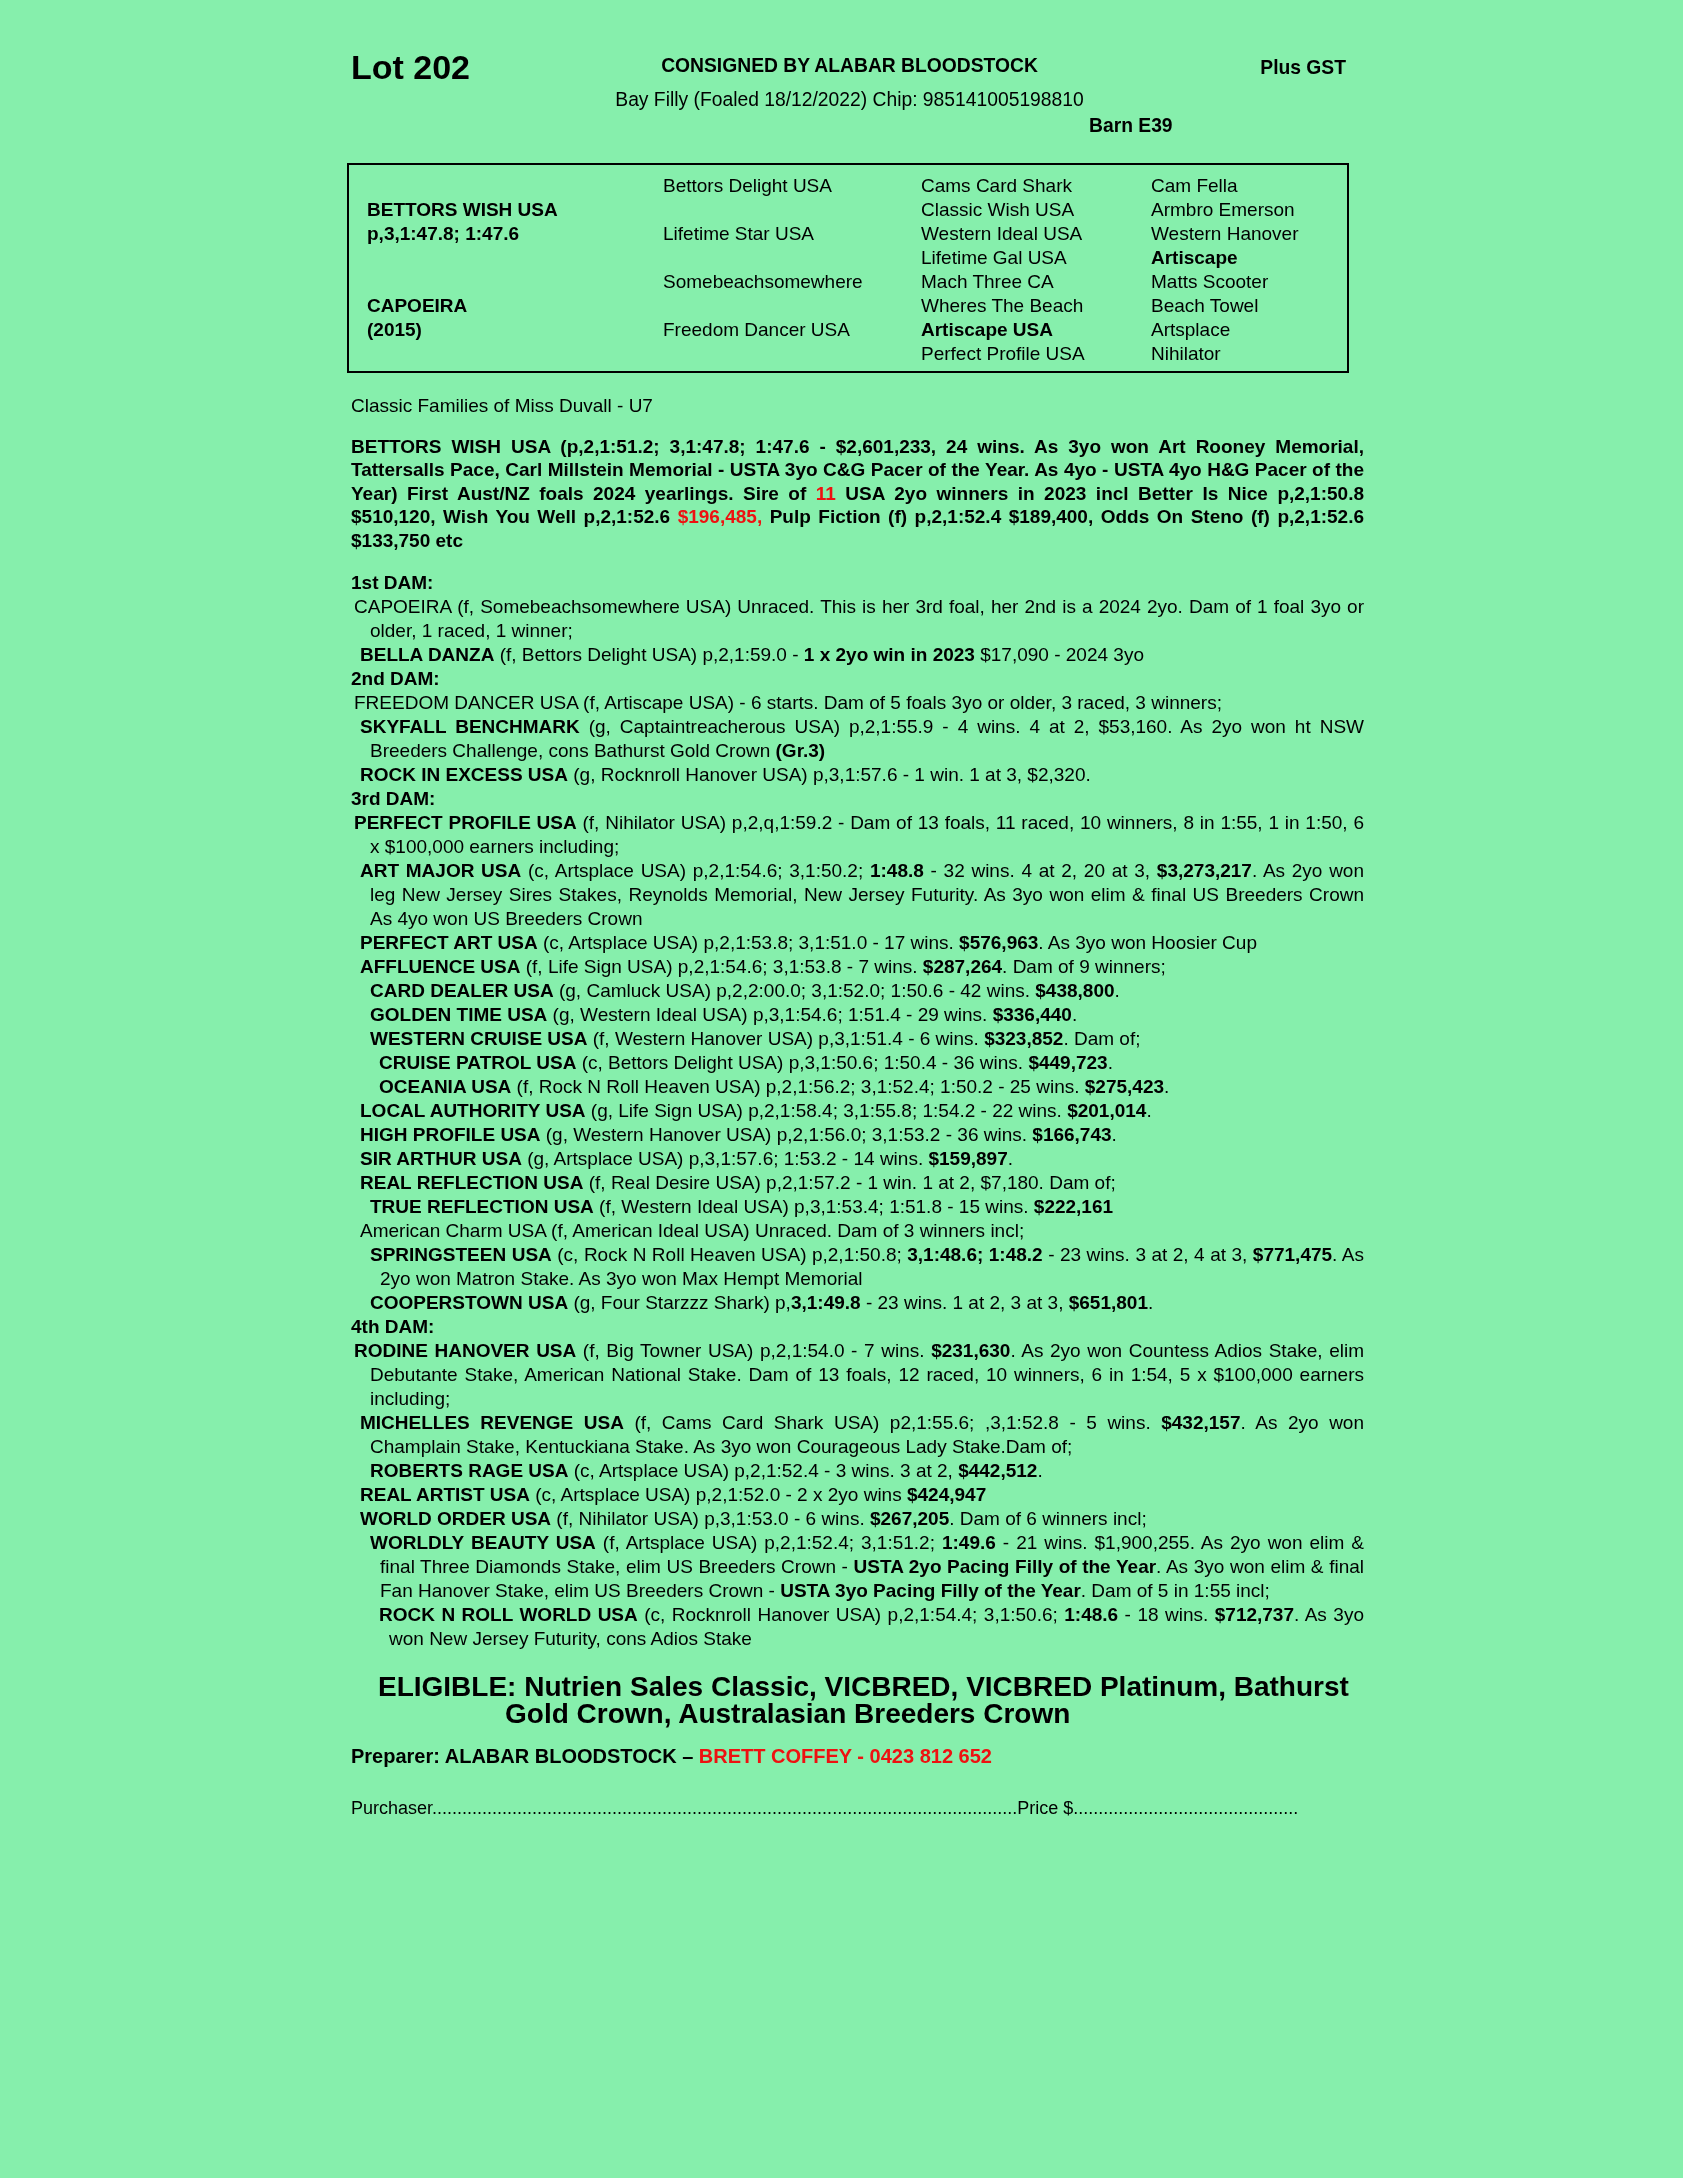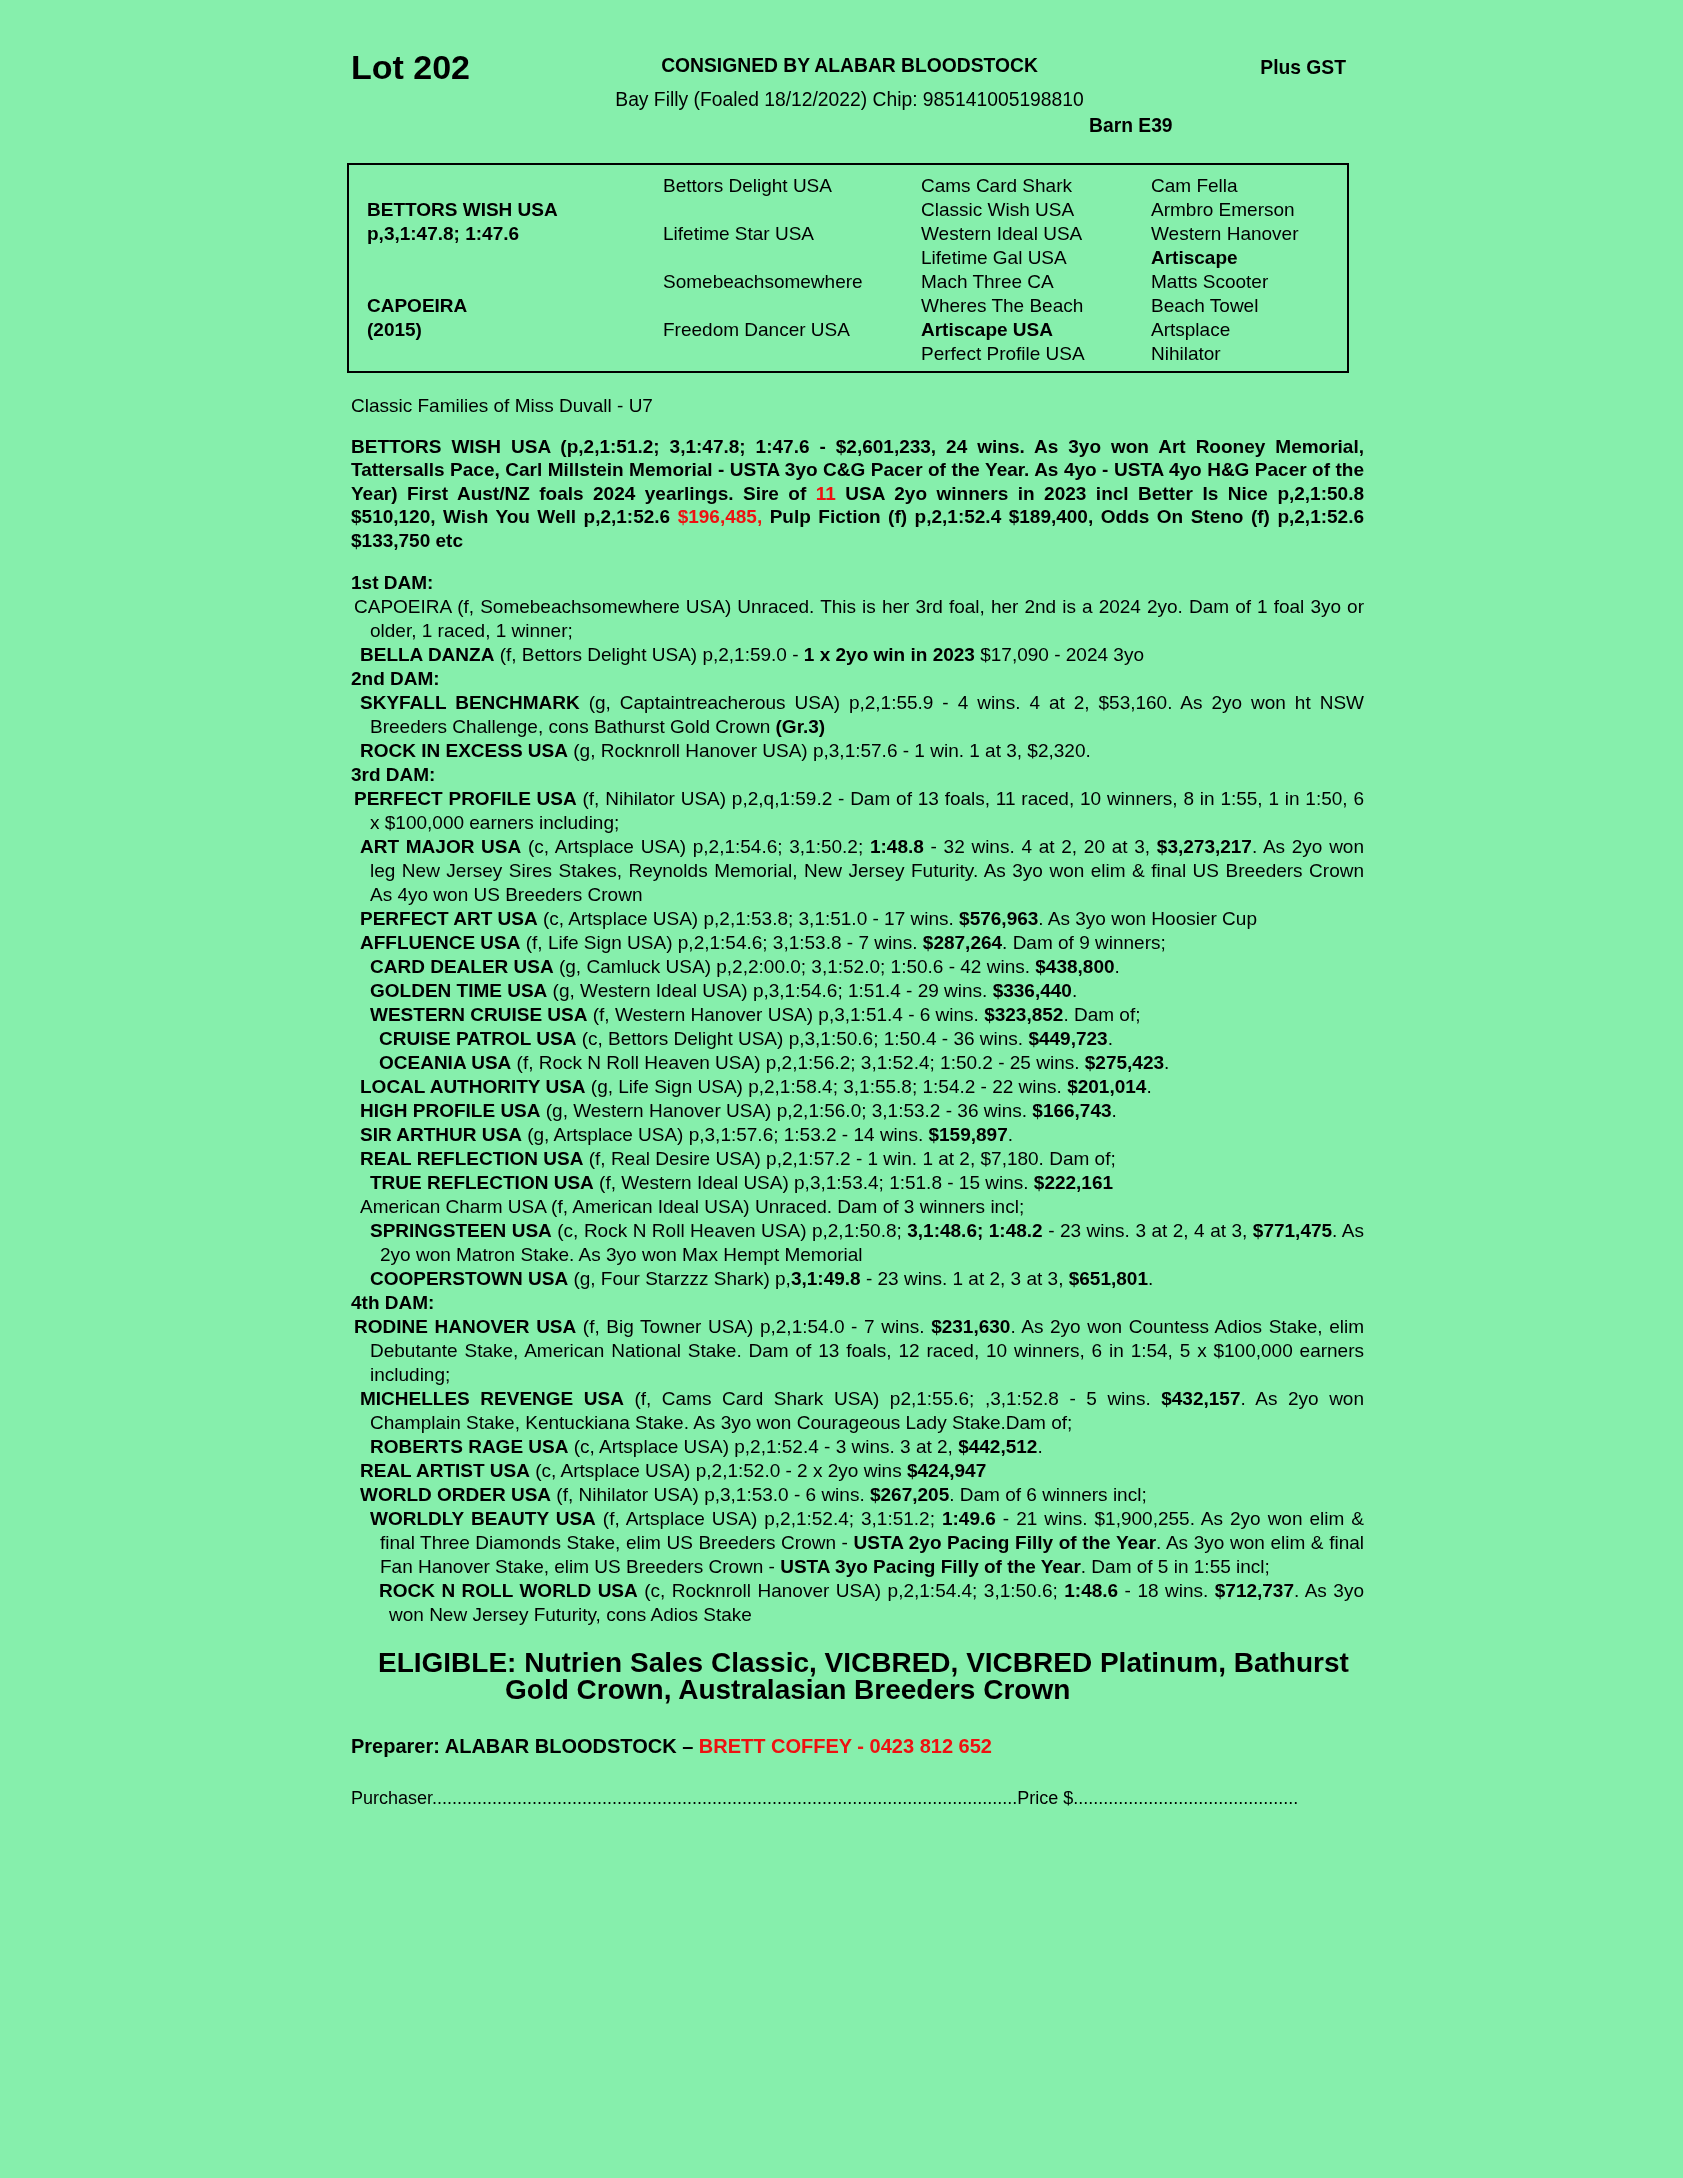--- a/index.html
+++ b/index.html
@@ -20,21 +20,21 @@
   .intro{font-weight:bold;text-align:justify;line-height:23.4px;margin-bottom:19px;}
   .para{margin:0;}
   .dam-header{font-weight:bold;}
   .dam-entry{padding-left:19px;text-indent:-16px;text-align:justify;}
   .foal1{padding-left:19px;text-indent:-10px;text-align:justify;}
   .foal2{padding-left:29px;text-indent:-10px;text-align:justify;}
   .foal3{padding-left:38px;text-indent:-10px;text-align:justify;}
   .b{font-weight:bold;}
   .r{color:#ee1111;}
   .eligible{margin-top:22px;font-size:28px;font-weight:bold;line-height:27px;padding-left:127px;text-indent:-127px;margin-left:27px;}
-  .preparer{margin-top:30px;font-size:20px;font-weight:bold;line-height:27px;}
+  .preparer{margin-top:16px;font-size:20px;font-weight:bold;line-height:27px;}
   .purchaser{margin-top:26px;font-size:18px;white-space:nowrap;overflow:hidden;}
 </style>
 </head>
 <body>
 
 <div class="page">
   <div class="abs lot">Lot 202</div>
   <div class="abs consigned">CONSIGNED BY ALABAR BLOODSTOCK</div>
   <div class="abs desc">Bay Filly (Foaled 18/12/2022) Chip: 985141005198810</div>
   <div class="abs gst">Plus GST</div>
@@ -76,20 +76,21 @@
     </div>
 
   <div class="abs bodycol">
     <div class="classic">Classic Families of Miss Duvall - U7</div>
     <div class="intro"><span class="b">BETTORS WISH USA (p,2,1:51.2; 3,1:47.8; 1:47.6 - $2,601,233, 24 wins. As 3yo won Art Rooney Memorial, Tattersalls Pace, Carl Millstein Memorial - USTA 3yo C&amp;G Pacer of the Year. As 4yo - USTA 4yo H&amp;G Pacer of the Year) First Aust/NZ foals 2024 yearlings. Sire of </span><span class="b r">11</span><span class="b"> USA 2yo winners in 2023 incl Better Is Nice p,2,1:50.8 $510,120, Wish You Well p,2,1:52.6 </span><span class="b r">$196,485,</span><span class="b"> Pulp Fiction (f) p,2,1:52.4 $189,400, Odds On Steno (f) p,2,1:52.6 $133,750 etc</span></div>
     <div>
         <div class="para dam-header"><span class="b">1st DAM:</span></div>
         <div class="para dam-entry"><span>CAPOEIRA (f, Somebeachsomewhere USA) Unraced. This is her 3rd foal, her 2nd is a 2024 2yo. Dam of 1 foal 3yo or older, 1 raced, 1 winner;</span></div>
         <div class="para foal1"><span class="b">BELLA DANZA</span><span> (f, Bettors Delight USA) p,2,1:59.0 - </span><span class="b">1 x 2yo win in 2023</span><span> $17,090 - 2024 3yo</span></div>
         <div class="para dam-header"><span class="b">2nd DAM:</span></div>
+        <div class="para dam-entry"><span>FREEDOM DANCER USA (f, Artiscape USA) - 6 starts. Dam of 5 foals 3yo or older, 3 raced, 3 winners;</span></div>
         <div class="para foal1"><span class="b">SKYFALL BENCHMARK</span><span> (g, Captaintreacherous USA) p,2,1:55.9 - 4 wins. 4 at 2, $53,160. As 2yo won ht NSW Breeders Challenge, cons Bathurst Gold Crown </span><span class="b">(Gr.3)</span></div>
         <div class="para foal1"><span class="b">ROCK IN EXCESS USA</span><span> (g, Rocknroll Hanover USA) p,3,1:57.6 - 1 win. 1 at 3, $2,320.</span></div>
         <div class="para dam-header"><span class="b">3rd DAM:</span></div>
         <div class="para dam-entry"><span class="b">PERFECT PROFILE USA</span><span> (f, Nihilator USA) p,2,q,1:59.2 - Dam of 13 foals, 11 raced, 10 winners, 8 in 1:55, 1 in 1:50, 6 x $100,000 earners including;</span></div>
         <div class="para foal1"><span class="b">ART MAJOR USA</span><span> (c, Artsplace USA) p,2,1:54.6; 3,1:50.2; </span><span class="b">1:48.8</span><span> - 32 wins. 4 at 2, 20 at 3, </span><span class="b">$3,273,217</span><span>. As 2yo won leg New Jersey Sires Stakes, Reynolds Memorial, New Jersey Futurity. As 3yo won elim &amp; final US Breeders Crown As 4yo won US Breeders Crown</span></div>
         <div class="para foal1"><span class="b">PERFECT ART USA</span><span> (c, Artsplace USA) p,2,1:53.8; 3,1:51.0 - 17 wins. </span><span class="b">$576,963</span><span>. As 3yo won Hoosier Cup</span></div>
         <div class="para foal1"><span class="b">AFFLUENCE USA</span><span> (f, Life Sign USA) p,2,1:54.6; 3,1:53.8 - 7 wins. </span><span class="b">$287,264</span><span>. Dam of 9 winners;</span></div>
         <div class="para foal2"><span class="b">CARD DEALER USA</span><span> (g, Camluck USA) p,2,2:00.0; 3,1:52.0; 1:50.6 - 42 wins. </span><span class="b">$438,800</span><span>.</span></div>
         <div class="para foal2"><span class="b">GOLDEN TIME USA</span><span> (g, Western Ideal USA) p,3,1:54.6; 1:51.4 - 29 wins. </span><span class="b">$336,440</span><span>.</span></div>
         <div class="para foal2"><span class="b">WESTERN CRUISE USA</span><span> (f, Western Hanover USA) p,3,1:51.4 - 6 wins. </span><span class="b">$323,852</span><span>. Dam of;</span></div>

